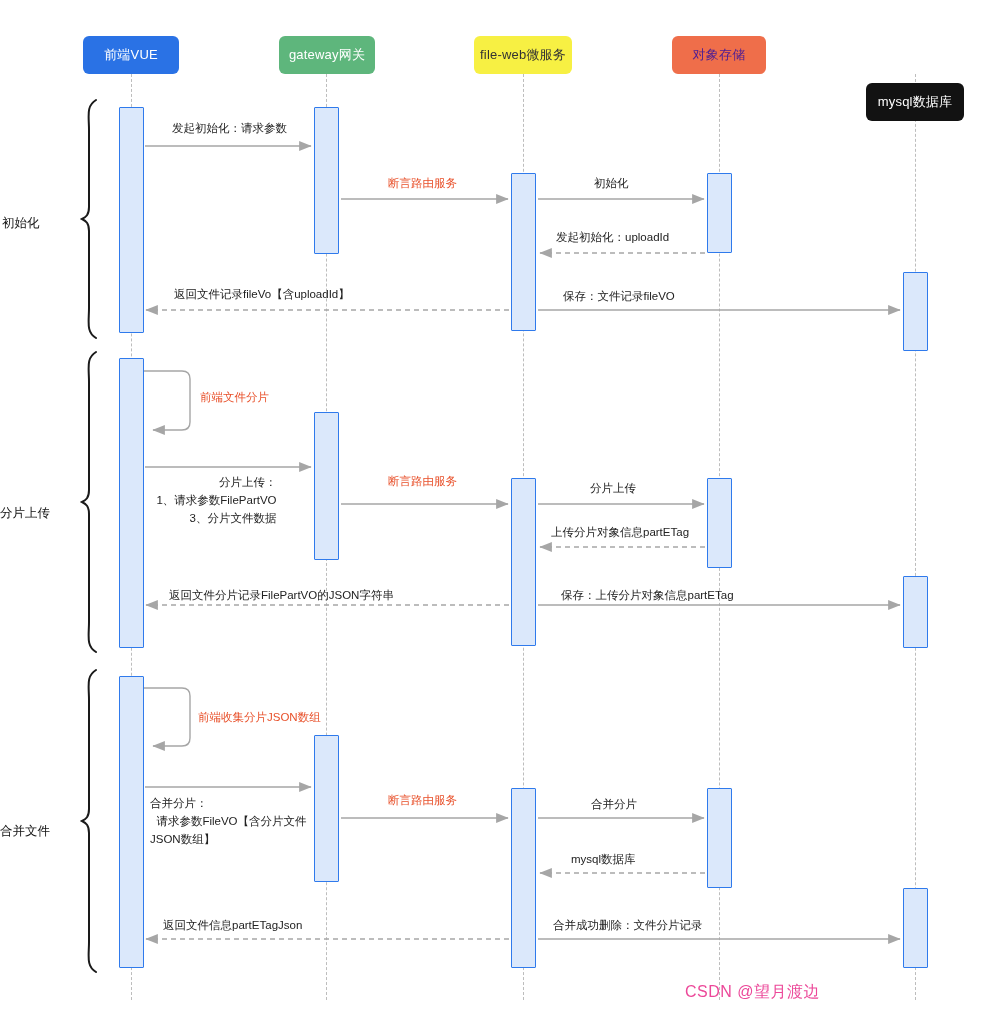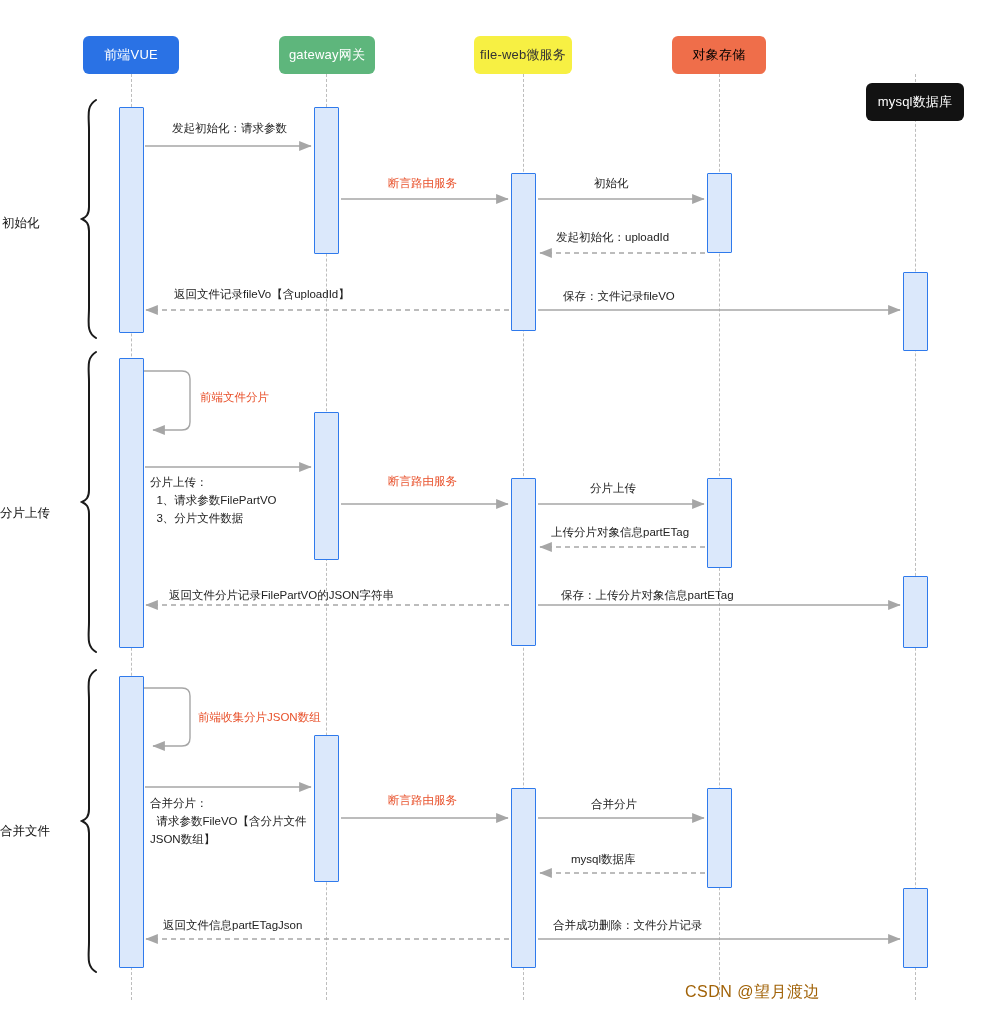--- a/index.html
+++ b/index.html
@@ -60,21 +60,21 @@
     position: absolute;
     font-size: 12.5px;
     color: #111111;
     white-space: nowrap;
   }
   .watermark {
     position: absolute;
     right: 12px;
     bottom: 8px;
     font-size: 16px;
-    color: #a16207;
+    color: #ec4899;
     letter-spacing: 0.5px;
     user-select: none;
   }
   svg.overlay {
     position: absolute;
     left: 0;
     top: 0;
     width: 1000px;
     height: 1011px;
     pointer-events: none;
@@ -96,21 +96,21 @@
   <div id="actor-layer">
       <div class="actor-box" style="left: 83px; top: 36px; width: 96px; height: 38px; background: rgb(42, 114, 229); color: rgb(255, 255, 255);">
         <span>前端VUE</span>
       </div>
       <div class="actor-box" style="left: 279px; top: 36px; width: 96px; height: 38px; background: rgb(94, 182, 124); color: rgb(255, 255, 255);">
         <span>gateway网关</span>
       </div>
       <div class="actor-box" style="left: 474px; top: 36px; width: 98px; height: 38px; background: rgb(247, 240, 67); color: rgb(51, 51, 51);">
         <span>file-web微服务</span>
       </div>
-      <div class="actor-box" style="left: 672px; top: 36px; width: 94px; height: 38px; background: rgb(239, 110, 74); color: #000000;">
+      <div class="actor-box" style="left: 672px; top: 36px; width: 94px; height: 38px; background: rgb(239, 110, 74); color: #4c1d95;">
         <span>对象存储</span>
       </div>
       <div class="actor-box" style="left: 866px; top: 36px; width: 98px; height: 38px; background: rgb(18, 18, 18); color: rgb(255, 255, 255); margin-top: 47px;">
         <span>mysql数据库</span>
       </div>
     </div>
 
   <div id="activation-layer">
       <div class="activation" style="left: 119px; top: 107px; width: 25px; height: 226px; background: rgb(219, 232, 251); border-color: rgb(47, 122, 236);"></div>
       <div class="activation" style="left: 314px; top: 107px; width: 25px; height: 147px; background: rgb(219, 232, 251); border-color: rgb(47, 122, 236);"></div>
@@ -168,21 +168,21 @@
   </svg>
 
   <div id="label-layer">
       <div class="msg-label" style="left: 172px; top: 120px;">发起初始化：请求参数</div>
       <div class="msg-label note" style="left: 388px; top: 175px; color: rgb(232, 80, 42);">断言路由服务</div>
       <div class="msg-label" style="left: 594px; top: 175px;">初始化</div>
       <div class="msg-label" style="left: 556px; top: 229px;">发起初始化：uploadId</div>
       <div class="msg-label" style="left: 563px; top: 288px; text-align: right;">保存：文件记录fileVO</div>
       <div class="msg-label" style="left: 174px; top: 286px;">返回文件记录fileVo【含uploadId】</div>
       <div class="msg-label note" style="left: 200px; top: 389px; color: rgb(232, 80, 42);">前端文件分片</div>
-      <div class="msg-label" style="left: 150px; top: 474px;">分片上传：
+      <div class="msg-label" style="left: 150px; top: 474px; text-align: right;">分片上传：
   1、请求参数FilePartVO
   3、分片文件数据</div>
       <div class="msg-label note" style="left: 388px; top: 473px; color: rgb(232, 80, 42);">断言路由服务</div>
       <div class="msg-label" style="left: 590px; top: 480px;">分片上传</div>
       <div class="msg-label" style="left: 551px; top: 524px;">上传分片对象信息partETag</div>
       <div class="msg-label" style="left: 561px; top: 587px;">保存：上传分片对象信息partETag</div>
       <div class="msg-label" style="left: 169px; top: 587px;">返回文件分片记录FilePartVO的JSON字符串</div>
       <div class="msg-label note" style="left: 198px; top: 709px; color: rgb(232, 80, 42);">前端收集分片JSON数组</div>
       <div class="msg-label" style="left: 150px; top: 795px;">合并分片：
   请求参数FileVO【含分片文件

